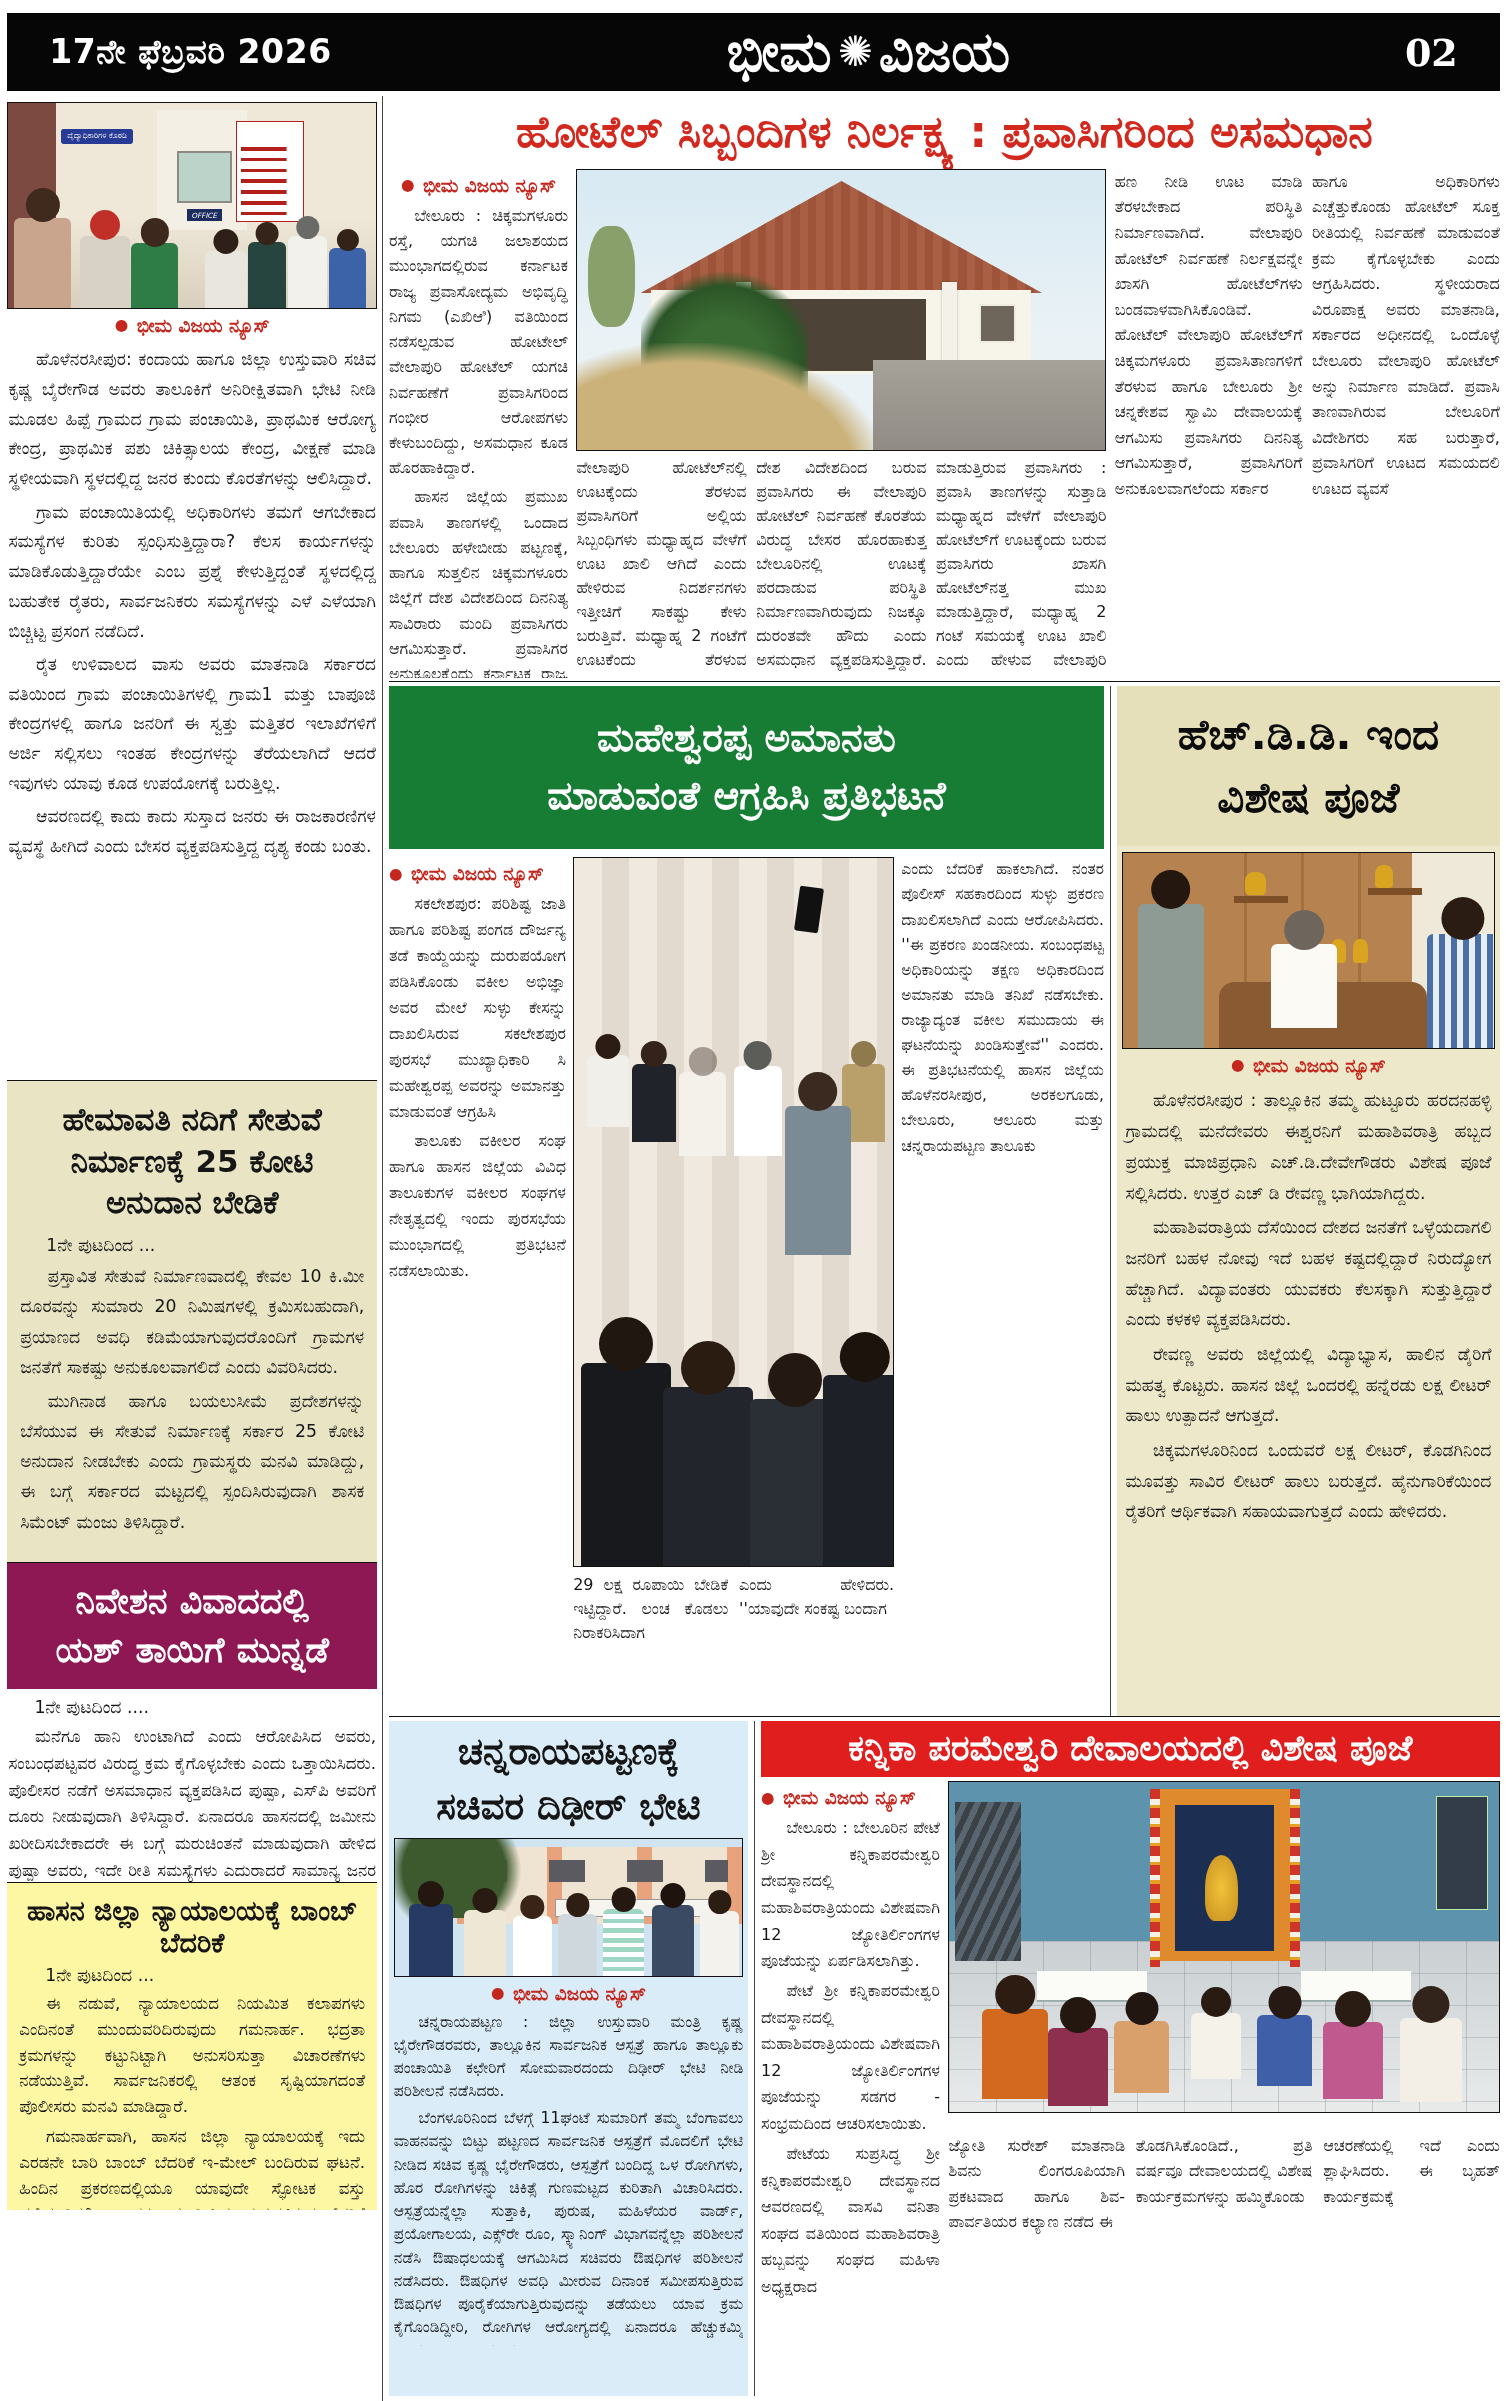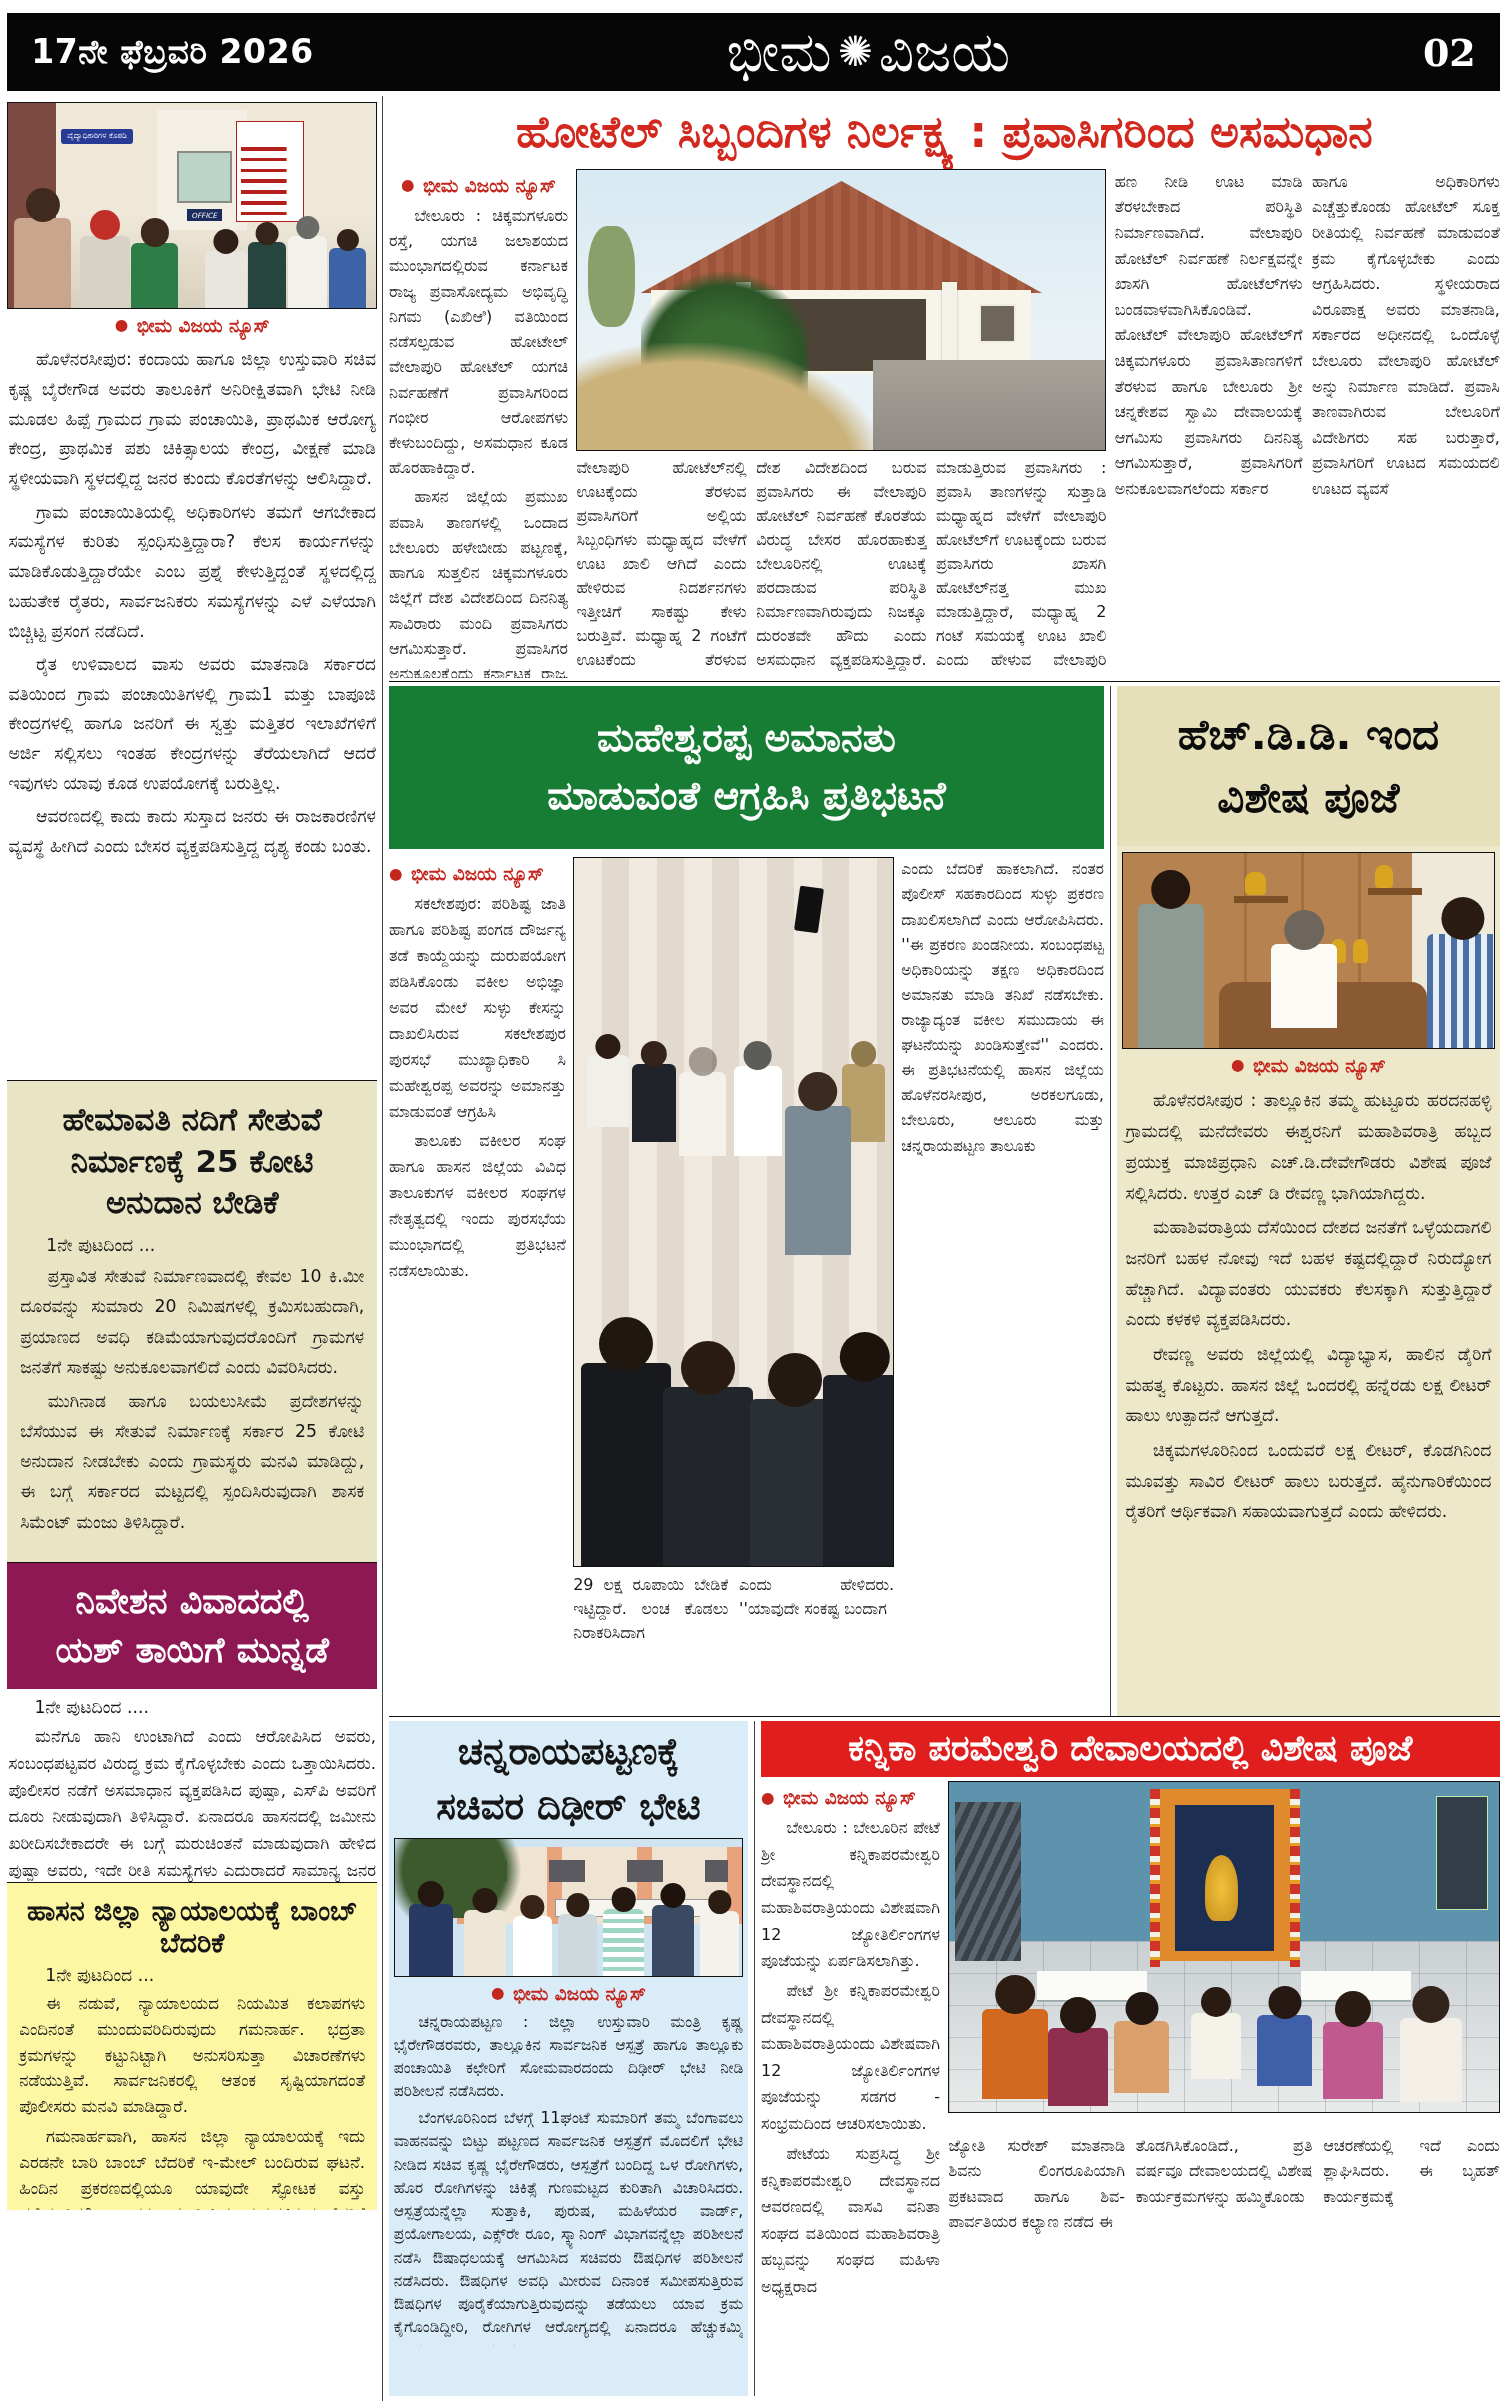--- a/index.html
+++ b/index.html
@@ -2,23 +2,23 @@
 <html style="font-size:9.6px"><head>
 <meta charset="utf-8">
 <style>
   html,body{margin:0;padding:0;background:#fff;}
   body{width:1507px;height:2401px;overflow:hidden;position:relative;
        font-family:"DejaVu Sans","Liberation Sans",sans-serif;color:#161616;}
   .page{position:absolute;inset:0;padding:0 7.2px;box-sizing:border-box;}
 
   
   .masthead{margin-top:13px;height:78px;background:#060606;color:#fff;
-    display:flex;align-items:center;justify-content:space-between;padding:0 24px;box-sizing:border-box;}
+    display:flex;align-items:center;justify-content:space-between;padding:0 42px;box-sizing:border-box;}
   .m-date{font-size:33px;font-weight:bold;letter-spacing:0.6px;}
-  .m-title{font-size:55px;font-weight:normal;display:flex;align-items:center;gap:6px;}
+  .m-title{font-size:55px;font-weight:bold;display:flex;align-items:center;gap:6px;}
   .m-emblem{font-size:42px;line-height:1;}
   .m-page{font-size:38px;font-family:"DejaVu Serif","Liberation Serif",serif;font-weight:bold;}
 
   
   .byline{display:flex;align-items:center;justify-content:center;gap:8.4px;
     color:#c4271d;font-weight:bold;font-size:18.5px;padding:6px 0;}
   .byline .dot{font-size:15.5px;line-height:1;}
   .bodytxt{font-size:15.5px;line-height:1.55;text-align:justify;}
   .bodytxt p{margin:0 0 3.6px 0;text-indent:1.6em;}
   .fromline{font-size:17.3px;margin:3.6px 0 6px 26px;}

